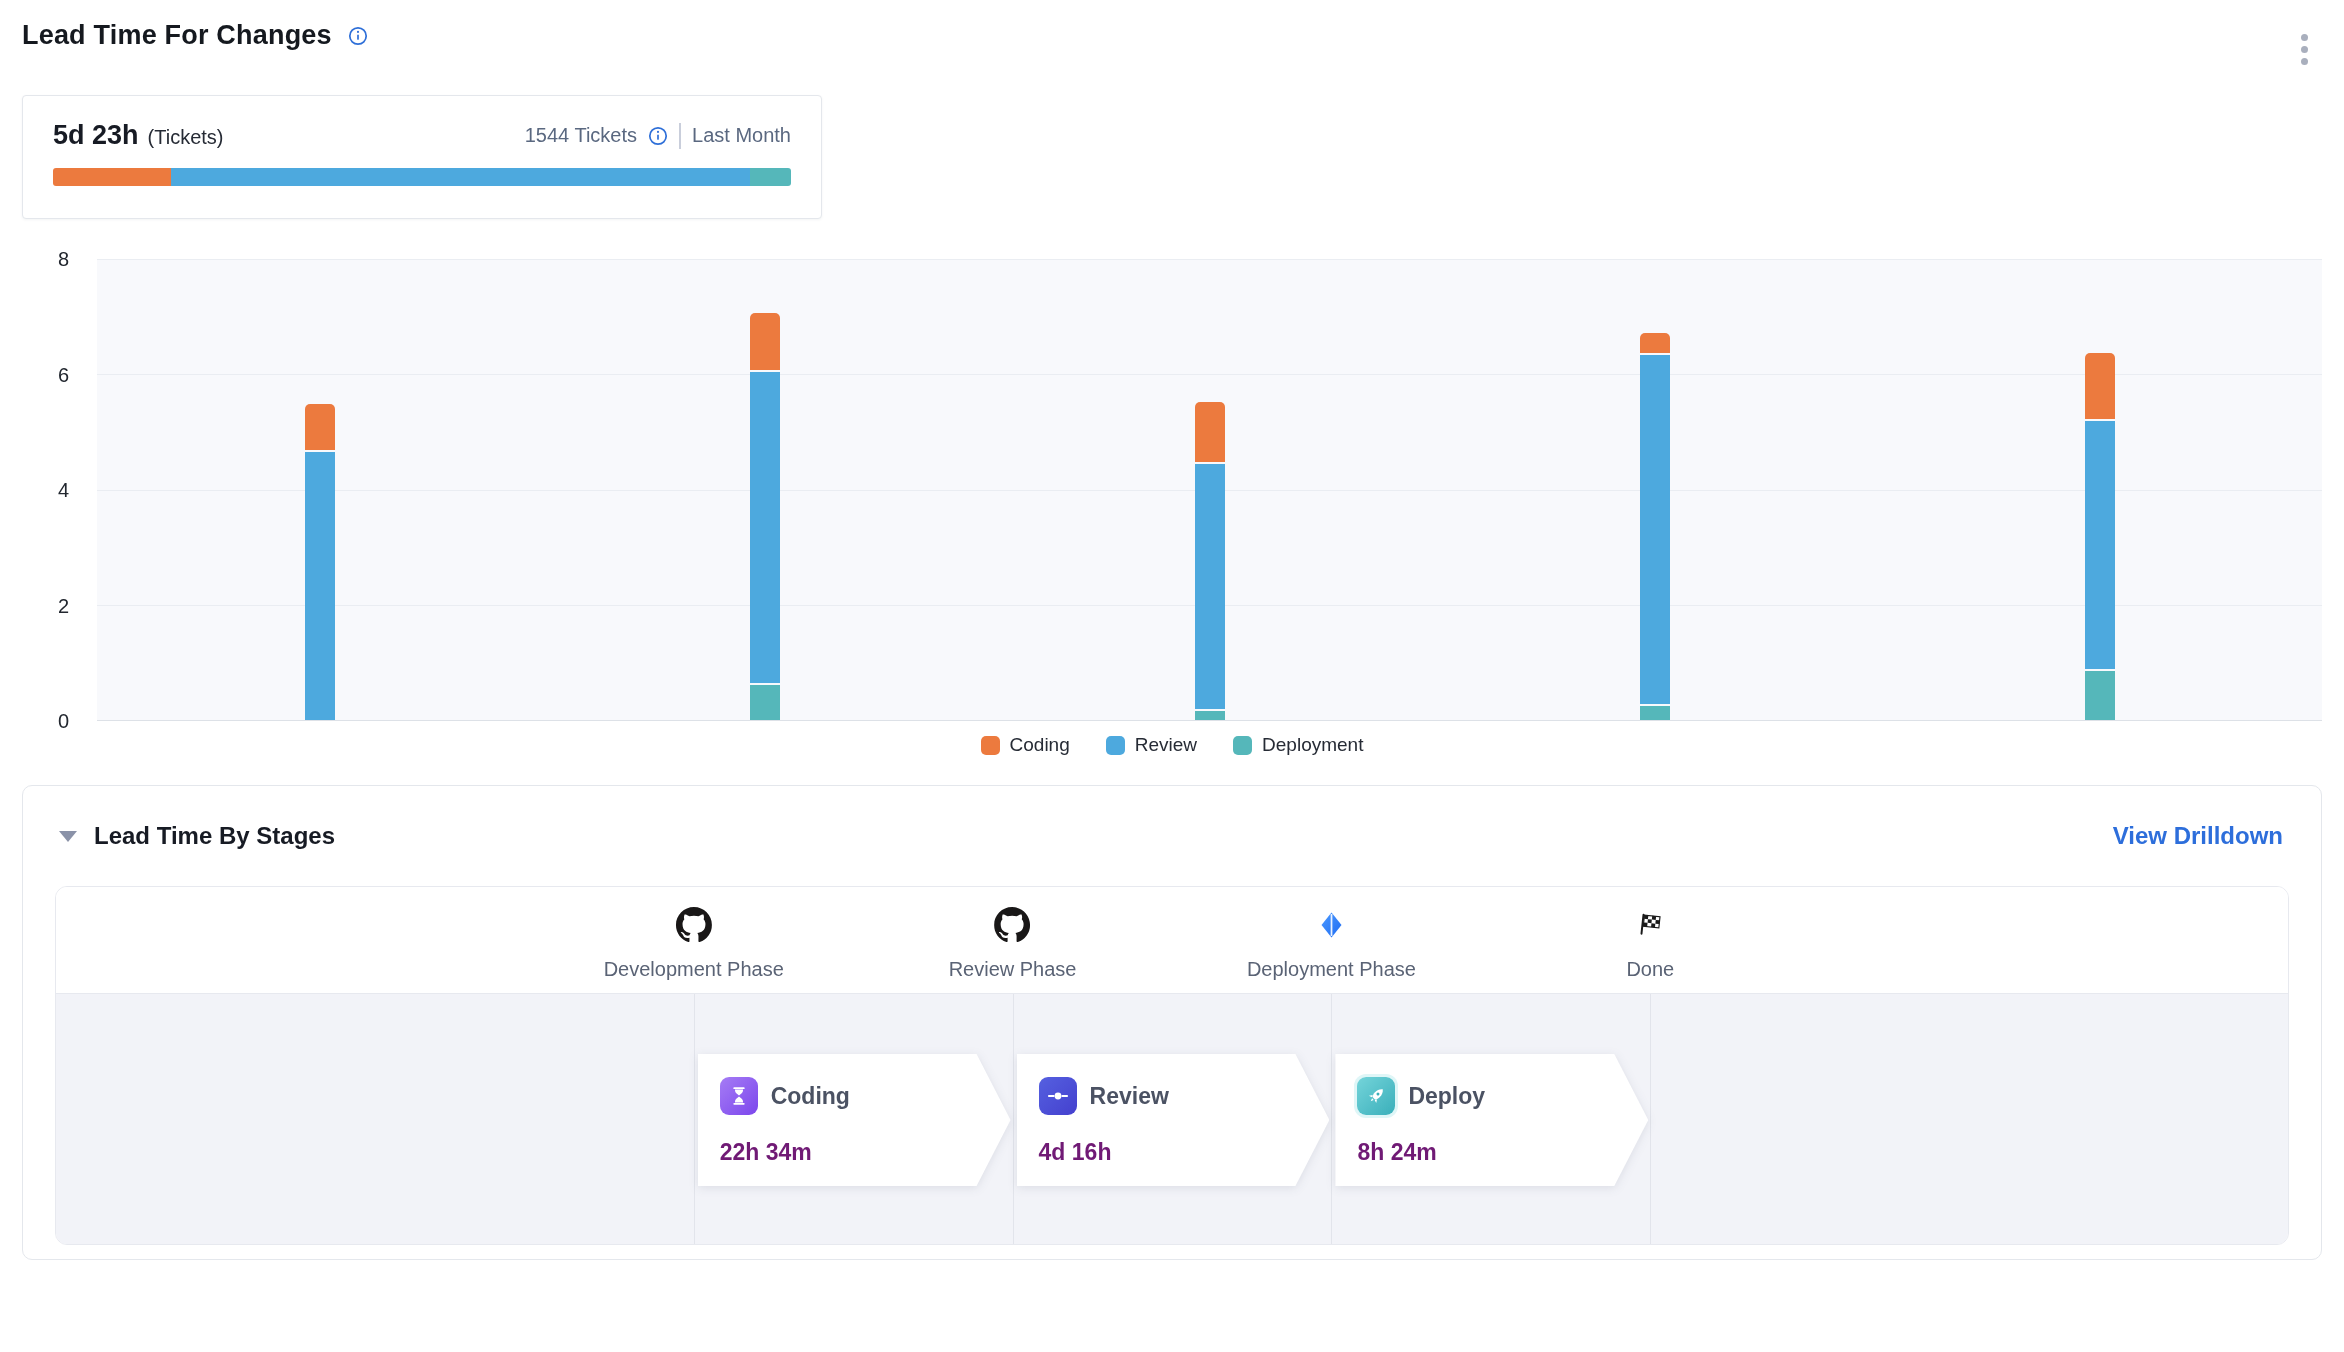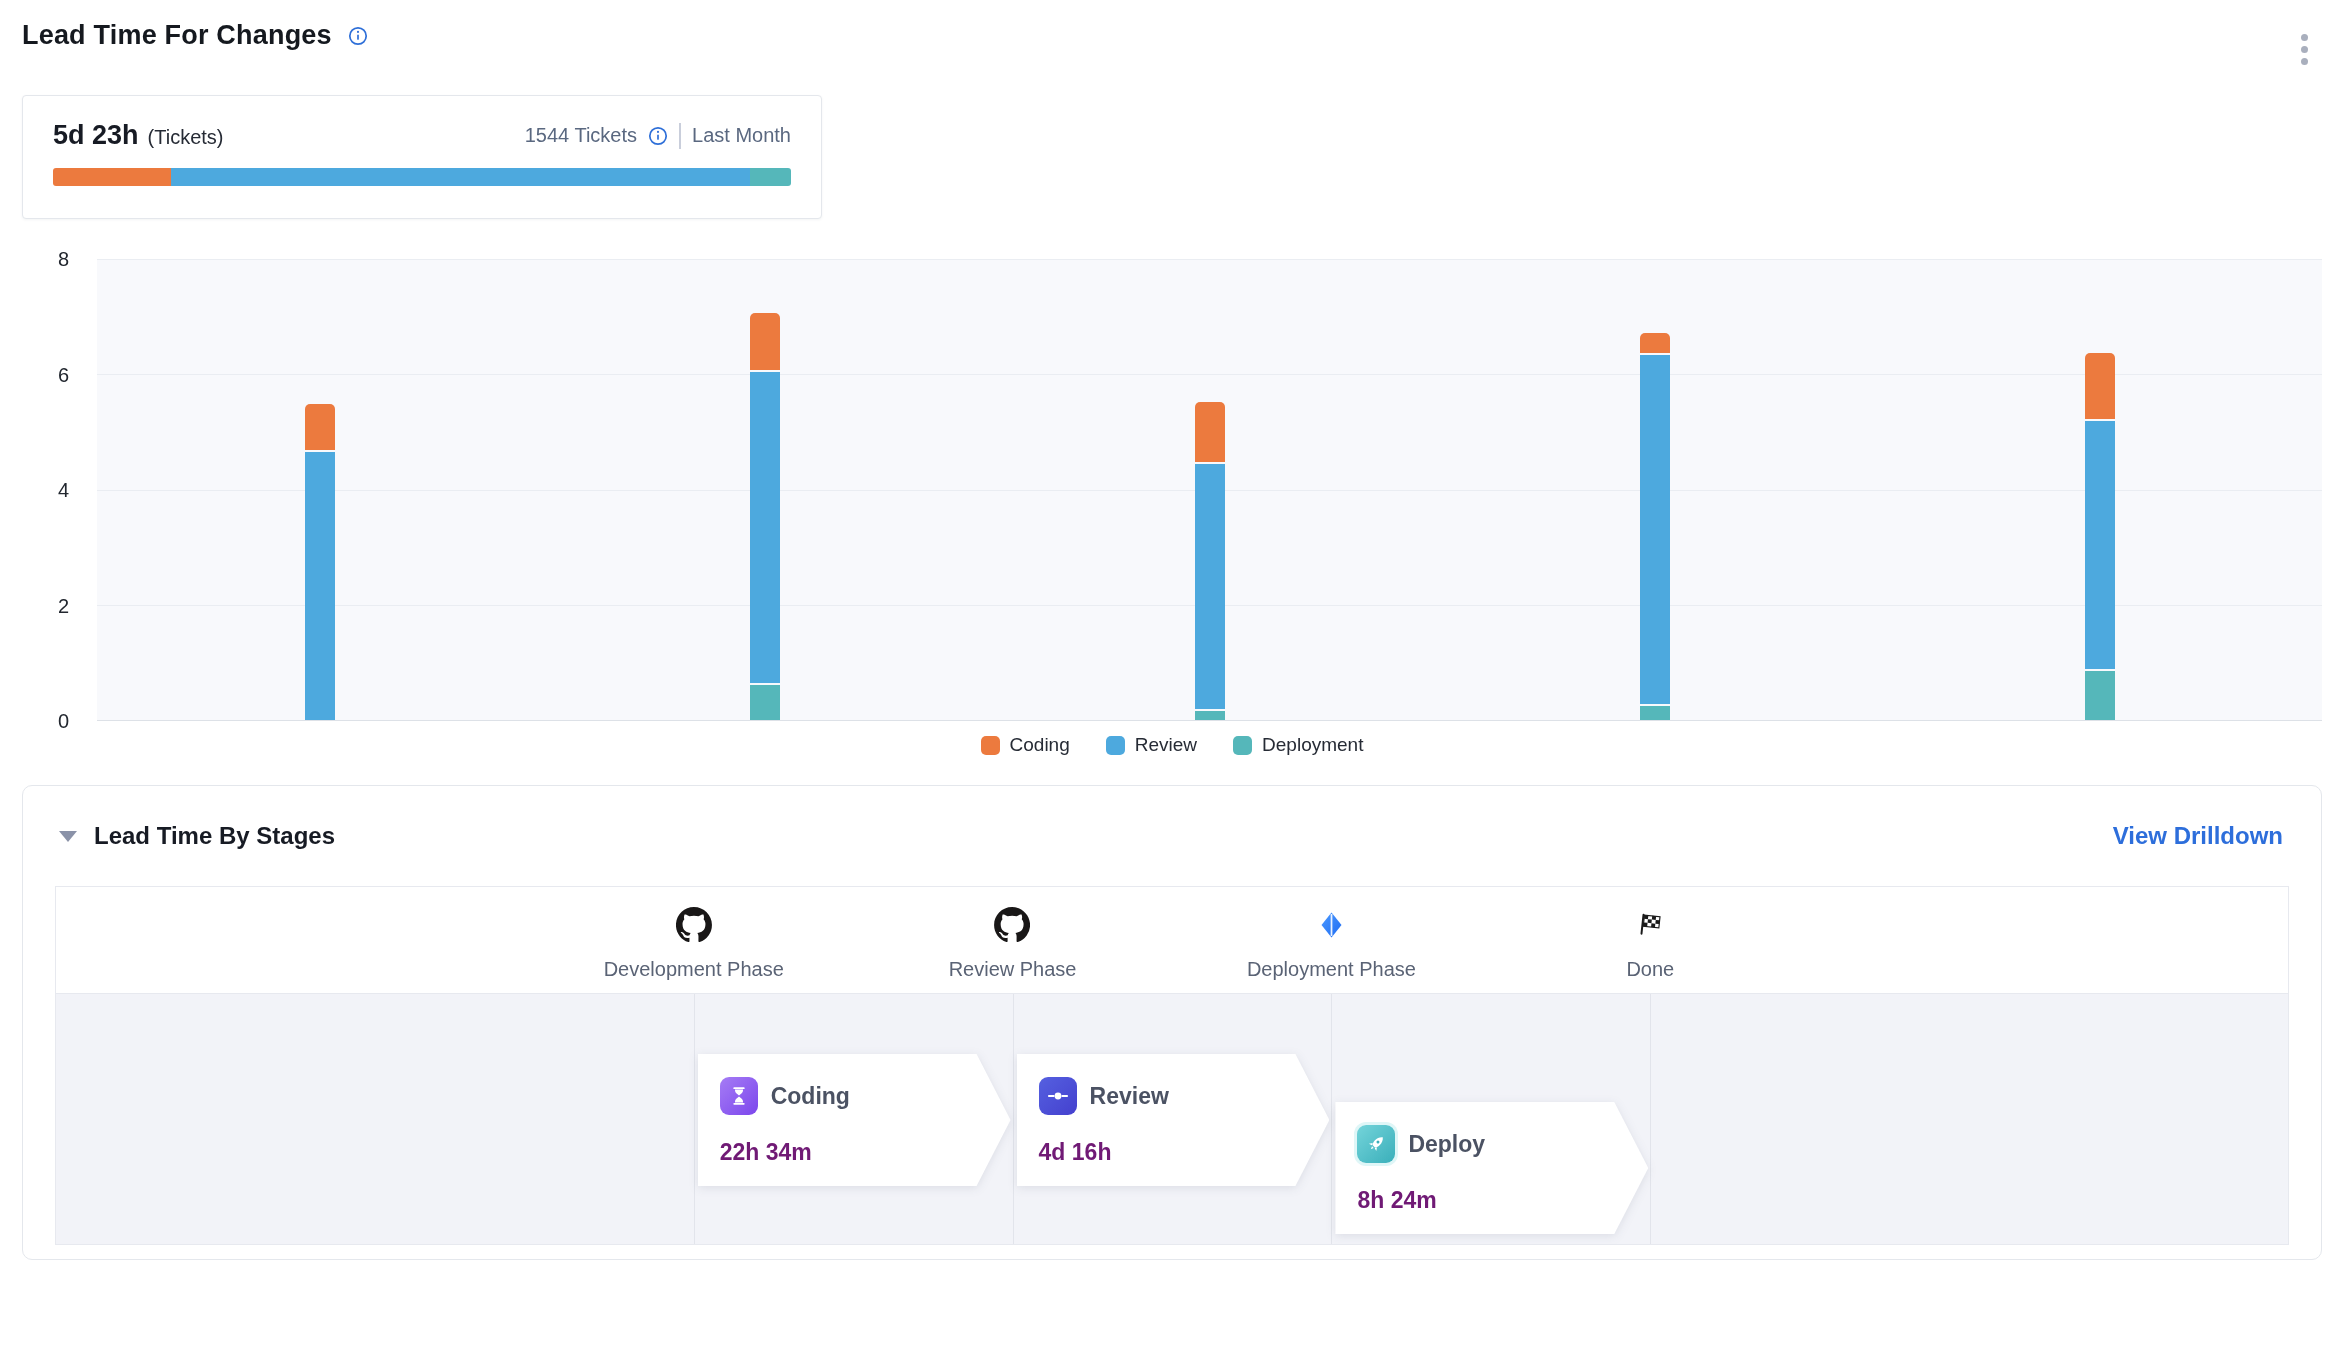--- a/index.html
+++ b/index.html
@@ -57,42 +57,42 @@
   .legend-label { font-size:19px; color:#262B35; }
 
   
   .stages-panel { margin-top:22px; border:1px solid #E4E7EC; border-radius:10px; background:#fff; padding-bottom:14px; }
   .stages-header { height:100px; display:flex; align-items:center; justify-content:space-between; padding:0 38px 0 36px; }
   .stages-header .left { display:flex; align-items:center; gap:17px; }
   .caret { width:0; height:0; border-left:9px solid transparent; border-right:9px solid transparent; border-top:11px solid #8A92A8; cursor:pointer; }
   .stages-header h2 { font-size:24px; font-weight:bold; color:#171B24; }
   .drilldown { font-size:24px; font-weight:bold; color:#2D6EDB; text-decoration:none; cursor:pointer; }
 
-  .stages-table { margin:0 32px; border:1px solid #E7E9EF; border-radius:0; overflow:hidden; }
+  .stages-table { margin:0 32px; border:1px solid #E7E9EF; border-radius:12px; overflow:hidden; }
   .table-head { position:relative; height:107px; background:#fff; border-bottom:1px solid #E7E9EF; }
   .phase { position:absolute; top:20px; transform:translateX(-50%); display:flex; flex-direction:column; align-items:center; gap:15px; }
   .phase:nth-of-type(1){ left:calc(100% * 2 / 7); }
   .phase:nth-of-type(2){ left:calc(100% * 3 / 7); }
   .phase:nth-of-type(3){ left:calc(100% * 4 / 7); }
   .phase:nth-of-type(4){ left:calc(100% * 5 / 7); }
   .phase-icon { height:36px; display:flex; align-items:center; justify-content:center; }
   .phase-label { font-size:20px; color:#5A6375; white-space:nowrap; }
 
   .table-body { position:relative; height:250px; background:#F2F3F8; }
   .tb-divider { position:absolute; top:0; bottom:0; width:1px; background:#E2E4EB; }
   .tb-divider:nth-of-type(1){ left:calc(100% * 2 / 7); }
   .tb-divider:nth-of-type(2){ left:calc(100% * 3 / 7); }
   .tb-divider:nth-of-type(3){ left:calc(100% * 4 / 7); }
   .tb-divider:nth-of-type(4){ left:calc(100% * 5 / 7); }
 
   .stage-card { position:absolute; top:60px; height:132px; width:calc(100% / 7 - 6px);
     filter:drop-shadow(0 2px 5px rgba(25,35,70,0.10)); }
   .stage-card.c1 { left:calc(100% * 2 / 7 + 4px); }
   .stage-card.c2 { left:calc(100% * 3 / 7 + 4px); }
-  .stage-card.c3 { left:calc(100% * 4 / 7 + 4px);margin-top:48px; }
+  .stage-card.c3 { left:calc(100% * 4 / 7 + 4px); }
   .card-shape { width:100%; height:100%; background:#fff; padding:23px 0 0 22px;
     clip-path:polygon(0 0, calc(100% - 34px) 0, 100% 50%, calc(100% - 34px) 100%, 0 100%); }
   .card-top { display:flex; align-items:center; gap:13px; }
   .stage-icon { width:38px; height:38px; border-radius:9px; display:flex; align-items:center; justify-content:center; }
   .stage-icon.bg-coding { background:linear-gradient(135deg,#A57CF5 0%,#7C46EC 100%); }
   .stage-icon.bg-review { background:linear-gradient(135deg,#5560E0 0%,#4440CE 100%); }
   .stage-icon.bg-deploy { background:linear-gradient(135deg,#74D4DA 0%,#3AAFBA 100%); box-shadow:0 0 0 3px #DFF6F7; }
   .card-title { font-size:23px; font-weight:bold; color:#4B5263; }
   .card-duration { margin-top:24px; font-size:23px; font-weight:bold; color:#701a75; }
 </style>

